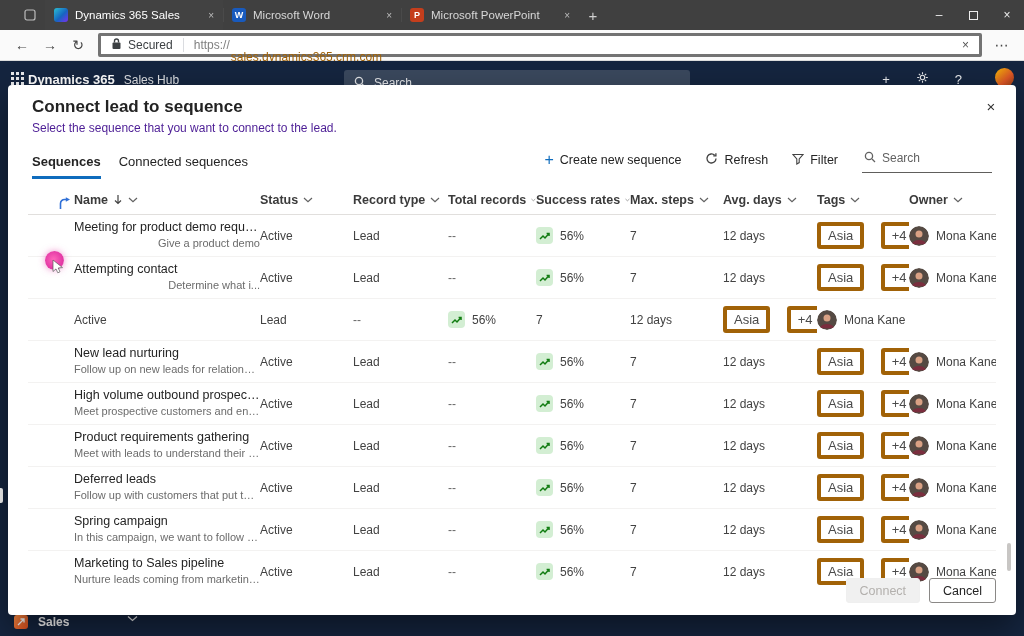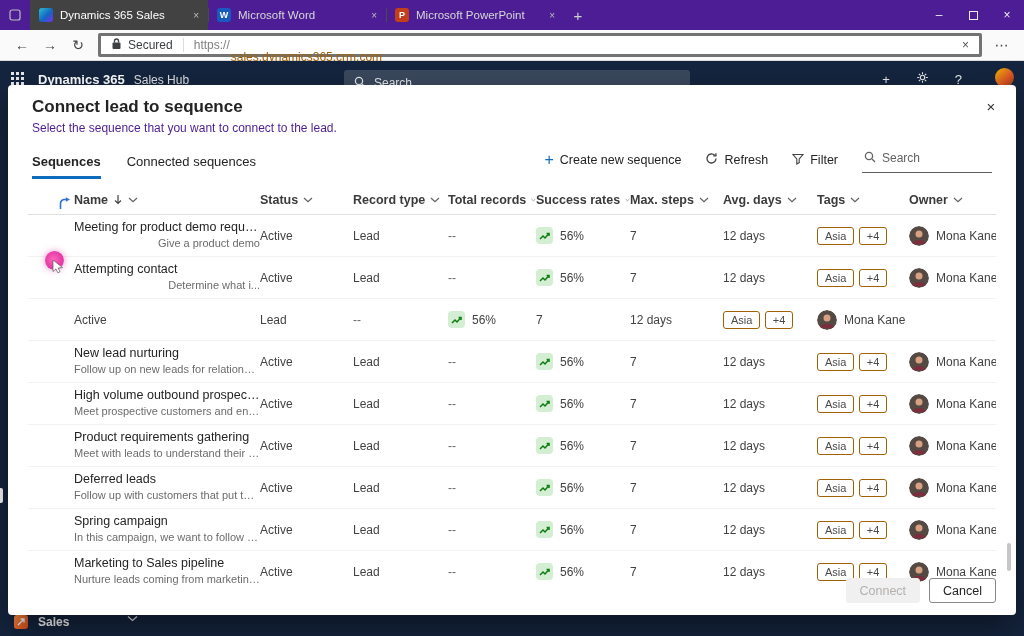--- a/index.html
+++ b/index.html
@@ -1,20 +1,20 @@
 <!DOCTYPE html>
 <html><head>
 <meta charset="utf-8">
 <style>
   * { box-sizing: border-box; margin: 0; padding: 0; }
   html, body { width: 1024px; height: 636px; }
   body { font-family: "Liberation Sans", sans-serif; position: relative; overflow: hidden; background: #15253f; }
 
   
-  .tabbar { position: absolute; top: 0; left: 0; width: 1024px; height: 30px; background: #4c1d95; display: flex; align-items: flex-start; }
+  .tabbar { position: absolute; top: 0; left: 0; width: 1024px; height: 30px; background: #404040; display: flex; align-items: flex-start; padding-left: 15px; }
   .tabstrip-btn { width: 30px; height: 30px; display: flex; align-items: center; justify-content: center; }
   .tabs { display: flex; height: 30px; }
   .tab { display: flex; align-items: center; gap: 7px; height: 30px; padding: 0 9px; width: 178px; font-size: 11.5px; color: #d7d7d7; position: relative; cursor: default; }
   .tab.active { background: #424242; color: #fff; }
   .tab + .tab::before { content: ""; position: absolute; left: 0; top: 8px; bottom: 8px; width: 1px; background: #4a4a4a; }
   .fav { width: 14px; height: 14px; border-radius: 3px; flex: 0 0 14px; display: flex; align-items: center; justify-content: center; font-size: 9px; color: #fff; font-weight: 700; }
   .fav-dynamics-favicon { background: linear-gradient(135deg, #2bbfd4 0%, #1565c0 55%, #7b2ff2 100%); }
   .fav-word-favicon { background: #185abd; }
   .fav-powerpoint-favicon { background: #c43e1c; }
   .tab-label { white-space: nowrap; overflow: hidden; text-overflow: ellipsis; flex: 1; }
@@ -31,38 +31,38 @@
   .sec-label { color: #3c4043; }
   .pill-sep { width: 1px; height: 14px; background: #dadce0; margin: 0 4px; }
   .scheme { color: #808080; }
   .host { color: #a16207; margin-top: 24px; }
   .pill-clear { margin-left: auto; color: #555; font-size: 12px; }
   .menu-ic { width: 28px; text-align: center; color: #444; font-size: 14px; letter-spacing: 1px; }
 
   
   .app { position: absolute; top: 61px; left: 0; width: 1024px; height: 575px; background: #15253f; }
   .waffle { position: absolute; left: 11px; top: 10px; }
-  .brand { position: absolute; left: 38px; top: 11px; font-size: 13px; color: #fff; display: flex; gap: 9px; align-items: baseline; white-space: nowrap; }
+  .brand { position: absolute; left: 28px; top: 11px; font-size: 13px; color: #fff; display: flex; gap: 9px; align-items: baseline; white-space: nowrap; }
   .brand .appname { font-size: 12px; color: rgba(255,255,255,.85); }
   .app-search { position: absolute; left: 344px; top: 9px; width: 346px; height: 26px; background: rgba(255,255,255,.16); border-radius: 3px; display: flex; align-items: center; gap: 8px; padding: 0 10px; color: rgba(255,255,255,.85); font-size: 12px; }
   .app-icons { position: absolute; right: 62px; top: 10px; display: flex; gap: 26px; align-items: center; color: rgba(255,255,255,.9); font-size: 13px; }
   .app-avatar { position: absolute; right: 10px; top: 7px; width: 19px; height: 19px; border-radius: 50%; background: linear-gradient(135deg, #f2b705, #d95525 60%, #8a3b12); }
   .rail-indicator { position: absolute; left: 0; top: 427px; width: 3px; height: 15px; background: #fff; border-radius: 0 2px 2px 0; }
   .app-footer { position: absolute; left: 0; bottom: 0; width: 1024px; height: 21px; display: flex; align-items: flex-start; padding-left: 14px; }
   .area-icon { width: 14px; height: 14px; border-radius: 3px; background: linear-gradient(135deg, #ff9046, #e04e1e); display: flex; align-items: center; justify-content: center; }
   .area-label { color: #fff; font-size: 12px; font-weight: 700; margin-left: 10px; }
   .area-chev { margin-left: 58px; display: flex; }
 
   
   .modal { position: absolute; left: 8px; top: 85px; width: 1008px; height: 530px; background: #fff; border-radius: 4px; box-shadow: 0 14px 34px rgba(0,0,0,.45); z-index: 5; }
   .dlg-close { position: absolute; top: 9px; right: 13px; font-size: 15px; color: #333; width: 24px; height: 24px; display: flex; align-items: center; justify-content: center; }
   .dlg-title { margin: 12px 24px 0; font-size: 17px; font-weight: 700; color: #232323; }
   .dlg-sub { margin: 4px 24px 0; font-size: 12px; color: #4c1d95; }
   .dlg-bar { display: flex; align-items: flex-end; margin: 12px 24px 0; }
-  .dlg-tabs { display: flex; gap: 26px; }
+  .dlg-tabs { display: flex; gap: 18px; }
   .dlg-tab { font-size: 13px; color: #242424; padding-bottom: 7px; border-bottom: 3px solid transparent; cursor: default; }
   .dlg-tab.active { font-weight: 700; border-bottom-color: #0f6cbd; }
   .dlg-cmds { margin-left: auto; display: flex; align-items: center; gap: 24px; padding-bottom: 6px; }
   .cmd { display: flex; align-items: center; gap: 6px; font-size: 12.5px; color: #242424; }
   .cmd .plus { color: #0f6cbd; font-size: 16px; line-height: 1; }
   .dlg-search { display: flex; align-items: center; gap: 6px; border-bottom: 1px solid #605e5c; width: 130px; padding: 2px 2px 5px; }
   .dlg-search input { border: 0; outline: 0; width: 104px; font-size: 12px; color: #333; background: transparent; font-family: "Liberation Sans", sans-serif; }
   .dlg-search input::placeholder { color: #616161; }
 
   
@@ -72,21 +72,21 @@
   .hcell { display: flex; align-items: center; gap: 5px; font-size: 12.5px; font-weight: 700; color: #3b3b3b; white-space: nowrap; overflow: hidden; }
   .rows { height: 372px; overflow: hidden; }
   .row { height: 42px; border-bottom: 1px solid #f3f2f1; font-size: 12px; color: #424242; }
   .cell { white-space: nowrap; overflow: hidden; }
   .name-cell { line-height: 1.25; }
   .name-title { font-size: 12.5px; color: #242424; white-space: nowrap; overflow: hidden; text-overflow: ellipsis; }
   .name-desc { font-size: 11px; color: #6c6c6c; white-space: nowrap; overflow: hidden; text-overflow: ellipsis; margin-top: 2px; text-align: right; }
   .muted { color: #666; }
   .success-cell { display: flex; align-items: center; }
   .trend { width: 17px; height: 17px; border-radius: 4px; background: #d3eed3; display: inline-flex; align-items: center; justify-content: center; margin-right: 7px; flex: 0 0 17px; }
-  .pill { display: inline-block; border: 1px solid #a16207; border-radius: 3px; padding: 2px 7px; font-size: 11px; color: #4a4a4a; margin-right: 1px; background: #fff; }
+  .pill { display: inline-block; border: 4px solid #a16207; border-radius: 3px; padding: 2px 7px; font-size: 13px; color: #4a4a4a; margin-right: 13px; background: #fff; }
   .owner-cell { display: flex; align-items: center; gap: 7px; }
   .avatar { width: 20px; height: 20px; border-radius: 50%; overflow: hidden; flex: 0 0 20px; display: inline-flex; }
   .scroll-thumb { position: absolute; right: 5px; top: 458px; width: 4px; height: 28px; background: #c8c6c4; border-radius: 2px; }
 
   .dlg-foot { position: absolute; right: 20px; bottom: 12px; display: flex; gap: 9px; }
   .btn { height: 25px; padding: 0 13px; font-size: 12.5px; border-radius: 3px; display: flex; align-items: center; justify-content: center; font-family: "Liberation Sans", sans-serif; }
   .btn-disabled { background: #f0f0f0; color: #b3b0ad; border: 1px solid #efefef; }
   .btn-default { background: #fff; color: #242424; border: 1px solid #8a8886; }
 
   

